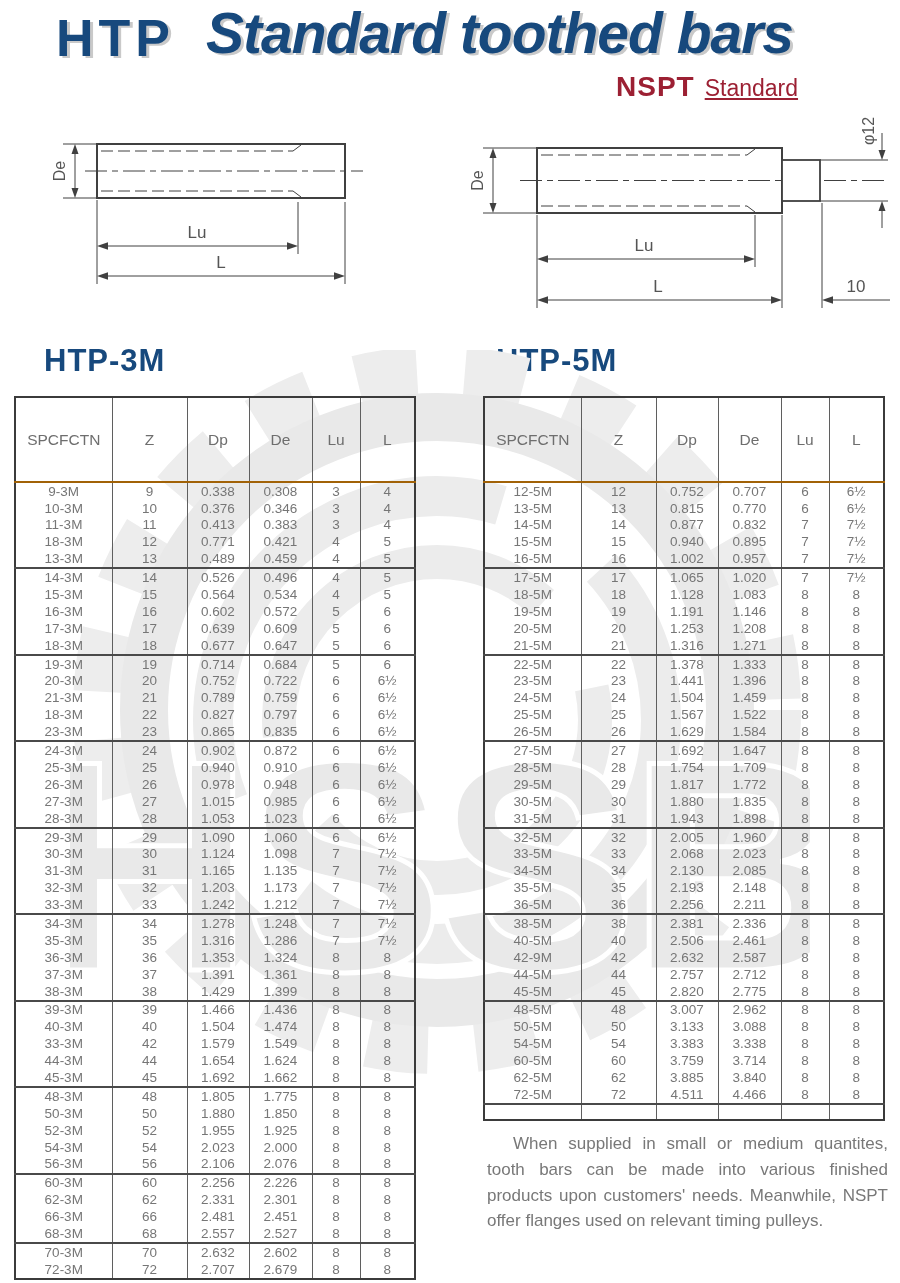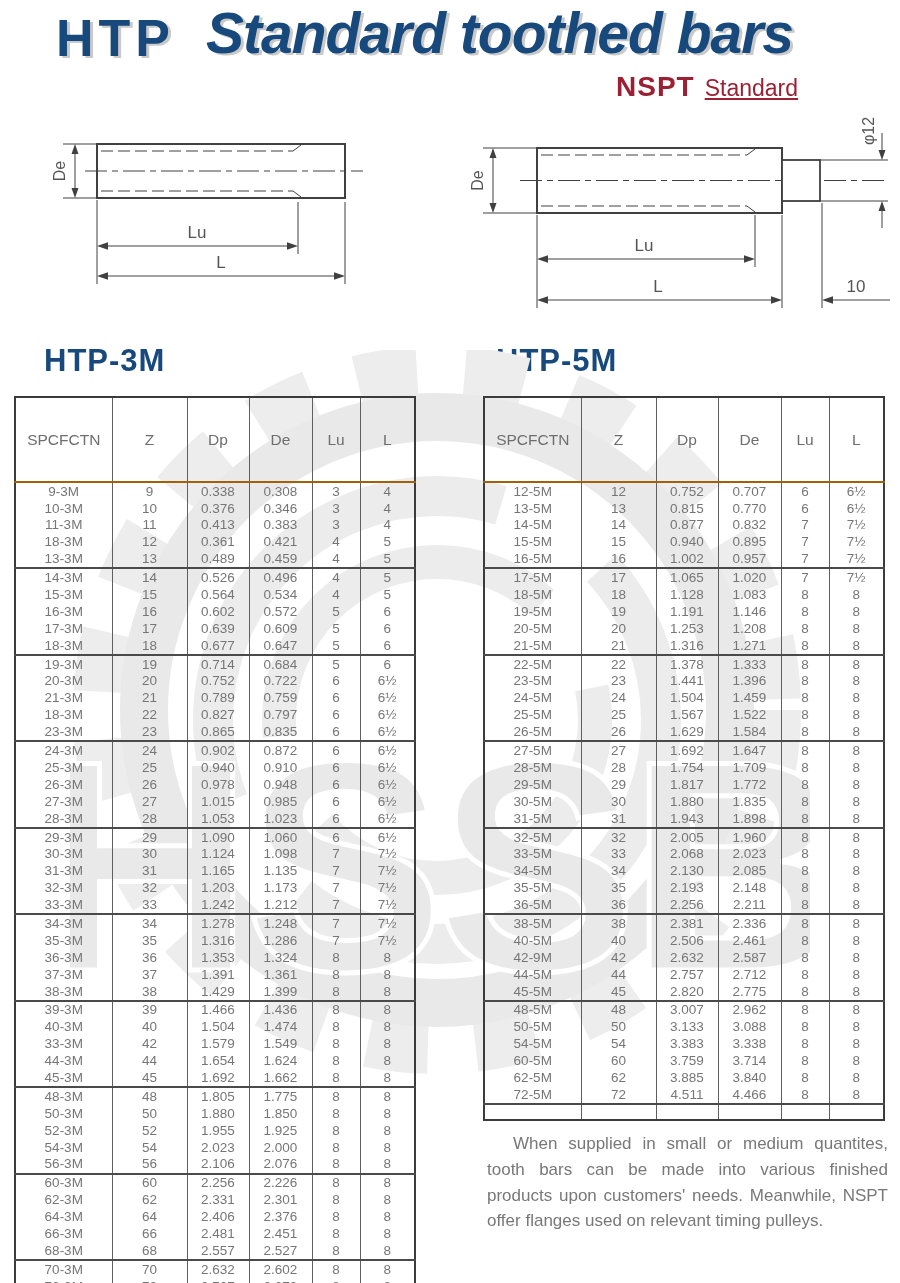--- a/index.html
+++ b/index.html
@@ -199,21 +199,21 @@
           <td>11-3M</td>
           <td>11</td>
           <td>0.413</td>
           <td>0.383</td>
           <td>3</td>
           <td>4</td>
         </tr>
         <tr>
           <td>18-3M</td>
           <td>12</td>
-          <td>0.361</td>
+          <td>0.771</td>
           <td>0.421</td>
           <td>4</td>
           <td>5</td>
         </tr>
         <tr>
           <td>13-3M</td>
           <td>13</td>
           <td>0.489</td>
           <td>0.459</td>
           <td>4</td>
@@ -521,28 +521,20 @@
           <td>2.256</td>
           <td>2.226</td>
           <td>8</td>
           <td>8</td>
         </tr>
         <tr>
           <td>62-3M</td>
           <td>62</td>
           <td>2.331</td>
           <td>2.301</td>
-          <td>8</td>
-          <td>8</td>
-        </tr>
-        <tr>
-          <td>64-3M</td>
-          <td>64</td>
-          <td>2.406</td>
-          <td>2.376</td>
           <td>8</td>
           <td>8</td>
         </tr>
         <tr>
           <td>66-3M</td>
           <td>66</td>
           <td>2.481</td>
           <td>2.451</td>
           <td>8</td>
           <td>8</td>

